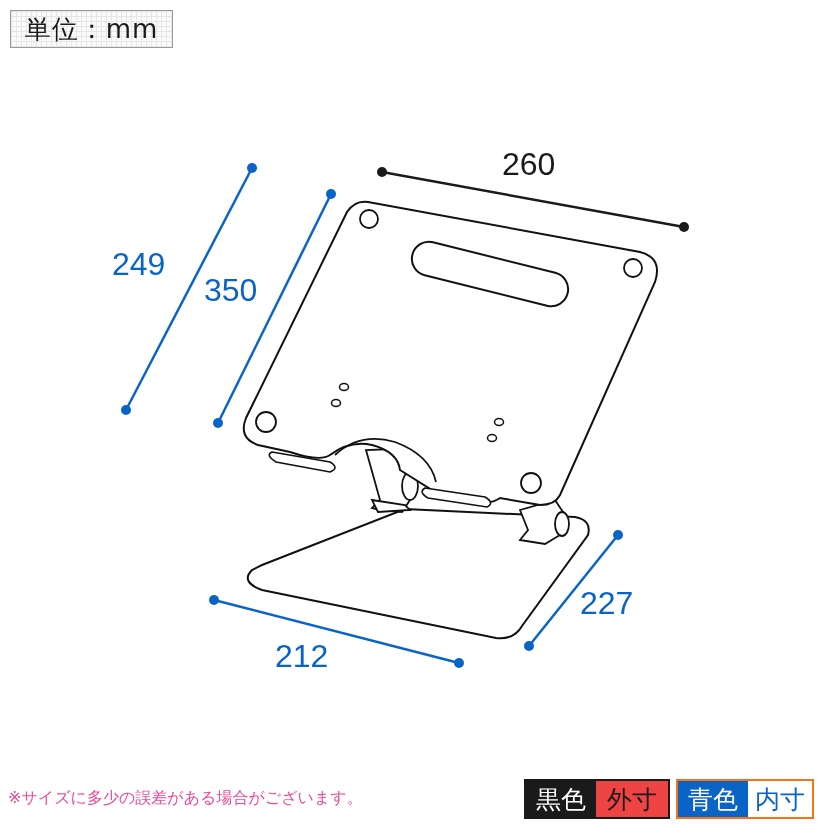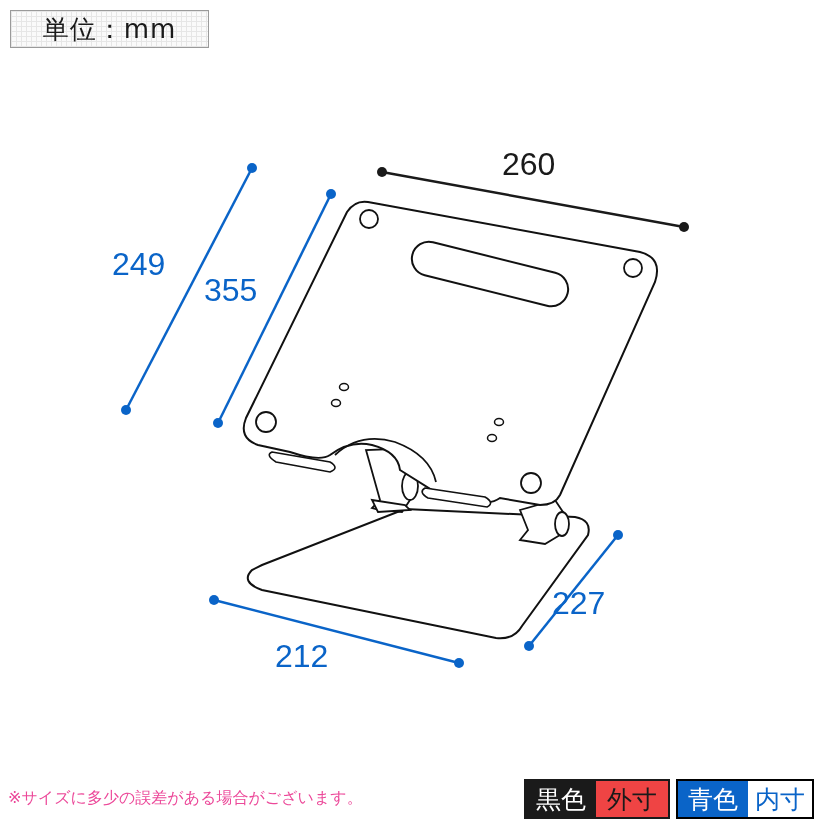--- a/index.html
+++ b/index.html
@@ -1,38 +1,38 @@
 <!DOCTYPE html>
 <html><head>
 <meta charset="utf-8">
 <style>
   html, body { margin:0; padding:0; background:#ffffff; }
   body { width:830px; height:830px; position:relative; overflow:hidden;
          font-family:"DejaVu Sans", "Liberation Sans", sans-serif; }
-  .unit-box { position:absolute; left:10px; top:10px; width:199px; height:38px;
+  .unit-box { position:absolute; left:10px; top:10px; width:163px; height:38px;
               border:1px solid #9a9a9a; box-sizing:border-box;
               background-color:#fafafa;
               background-image:
                 linear-gradient(#e6e6e6 1px, transparent 1px),
                 linear-gradient(90deg, #e6e6e6 1px, transparent 1px);
               background-size:5px 5px;
               display:flex; align-items:center; justify-content:center;
               font-size:26px; color:#1a1a1a; letter-spacing:1px; }
   svg.drawing { position:absolute; left:0; top:0; }
   .dim { position:absolute; font-family:Liberation Sans, sans-serif; font-size:32px; line-height:1; }
   .dim.blue { color:#0a64c8; }
   .dim.black { color:#1a1a1a; }
   .note { position:absolute; left:8px; top:788px; font-size:16px; color:#ec4899; white-space:nowrap; }
   .legend { position:absolute; top:779px; height:40px; display:flex; box-sizing:border-box; }
   .legend .k, .legend .v { display:flex; align-items:center; justify-content:center;
                            font-size:25px; height:100%; box-sizing:border-box; }
   .legend.black { left:524px; border:2px solid #1a1a1a;align-items:center; }
   .legend.black .k { background:#1a1a1a; color:#fff; width:70px; }
   .legend.black .v { background:#ef4444; color:#1a1a1a; width:72px; }
-  .legend.blue { left:676px; border:2px solid #000000; }
+  .legend.blue { left:676px; border:2px solid #f97316; }
   .legend.blue .k { background:#0a64c8; color:#fff; width:70px; }
   .legend.blue .v { background:#fff; color:#0a64c8; width:64px; }
 </style>
 </head>
 <body>
 
 <div class="unit-box">単位：mm</div>
 
 <svg class="drawing" width="830" height="830" viewBox="0 0 830 830">
 
@@ -88,24 +88,24 @@
   <ellipse cx="344" cy="387" rx="4.5" ry="3.5" fill="#fff" stroke="#111" stroke-width="1.5"></ellipse>
   <ellipse cx="336" cy="403" rx="4.5" ry="3.5" fill="#fff" stroke="#111" stroke-width="1.5"></ellipse>
   <ellipse cx="499" cy="422" rx="4.5" ry="3.5" fill="#fff" stroke="#111" stroke-width="1.5"></ellipse>
   <ellipse cx="492" cy="438" rx="4.5" ry="3.5" fill="#fff" stroke="#111" stroke-width="1.5"></ellipse>
 
   <path d="M272 452 L330 462 Q340 468 330 472 L276 462 Q265 455 272 452 Z" fill="#fff" stroke="#111" stroke-width="1.6"></path>
   <path d="M425 488 L485 497 Q495 503 487 507 L428 498 Q418 492 425 488 Z" fill="#fff" stroke="#111" stroke-width="1.6"></path>
 </svg>
 
 <div class="dim blue" style="left:112px; top:248px;">249</div>
-<div class="dim blue" style="left:204px; top:274px;">355</div>
+<div class="dim blue" style="left:204px; top:274px;">350</div>
 <div class="dim black" style="left:502px; top:148px;">260</div>
 <div class="dim blue" style="left:275px; top:640px;text-align:center;">212</div>
-<div class="dim blue" style="left:552px; top:587px;">227</div>
+<div class="dim blue" style="left:580px; top:587px;">227</div>
 
 <div class="note">※サイズに多少の誤差がある場合がございます。</div>
 
 <div class="legend black">
   <div class="k">黒色</div>
   <div class="v">外寸</div>
 </div>
 <div class="legend blue">
   <div class="k">青色</div>
   <div class="v">内寸</div>

